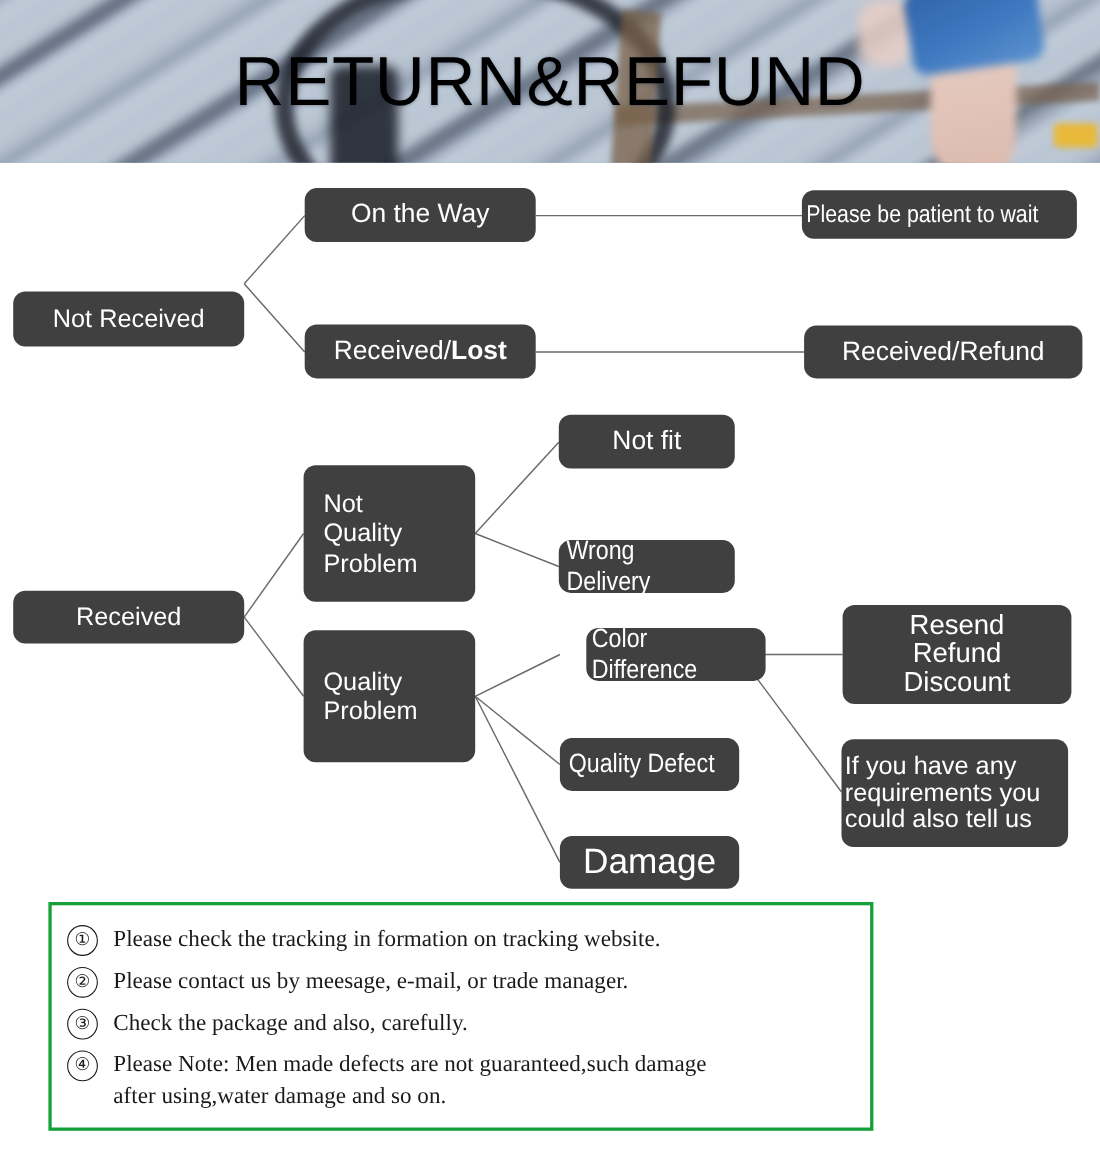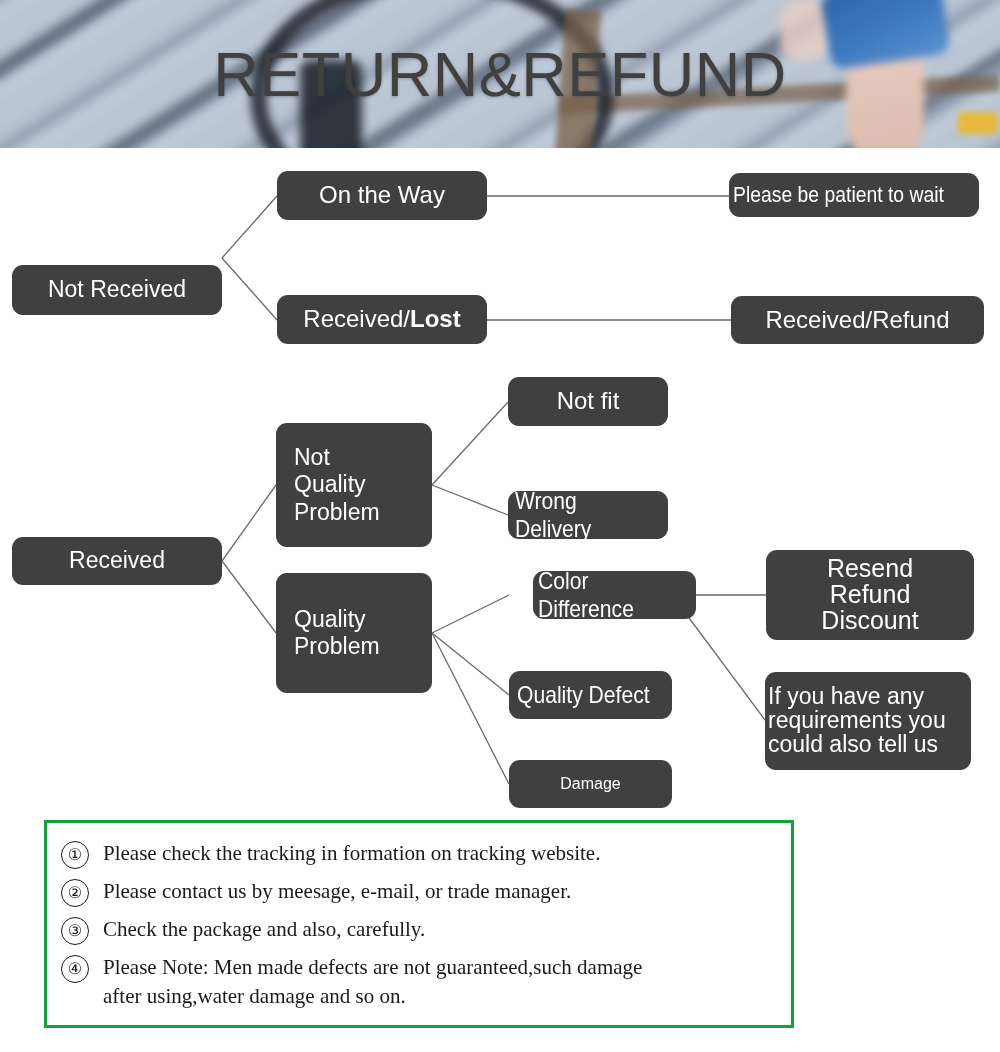--- a/index.html
+++ b/index.html
@@ -121,21 +121,21 @@
     filter: blur(5px);
     border-radius: 18px;
   }
   #banner-title {
     position: absolute;
     left: 0; top: 0;
     width: 1000px; height: 148px;
     display: flex;
     align-items: center;
     justify-content: center;
-    color: #404040;
+    color: #000000;
     font-size: 63px;
     letter-spacing: 0.5px;
     font-weight: 400;
     text-shadow: 0 1px 3px rgba(40,50,70,0.35);
     white-space: nowrap;
   }
 
   
   #chart {
     position: absolute;
@@ -280,21 +280,21 @@
   </div>
 
   <div class="node n-left" style="left:509px; top:423px; width:163px; height:48px; font-size:24px; padding-left:5px;margin-left:24px;">
     <span class="cond">Color Difference</span>
   </div>
 
   <div class="node n-left" style="left:509px; top:523px; width:163px; height:48px; font-size:24px; padding-left:8px;">
     <span class="cond">Quality Defect</span>
   </div>
 
-  <div class="node n-center" style="left:509px; top:612px; width:163px; height:48px; font-size:16px;">
+  <div class="node n-center" style="left:509px; top:612px; width:163px; height:48px; font-size:32px;">
     <span>Damage</span>
   </div>
 
   <div class="node n-left" style="left:729px; top:25px; width:250px; height:44px; font-size:22px; padding-left:4px;">
     <span class="cond">Please be patient to wait</span>
   </div>
 
   <div class="node n-center" style="left:731px; top:148px; width:253px; height:48px; font-size:24px;">
     <span>Received/Refund</span>
   </div>

